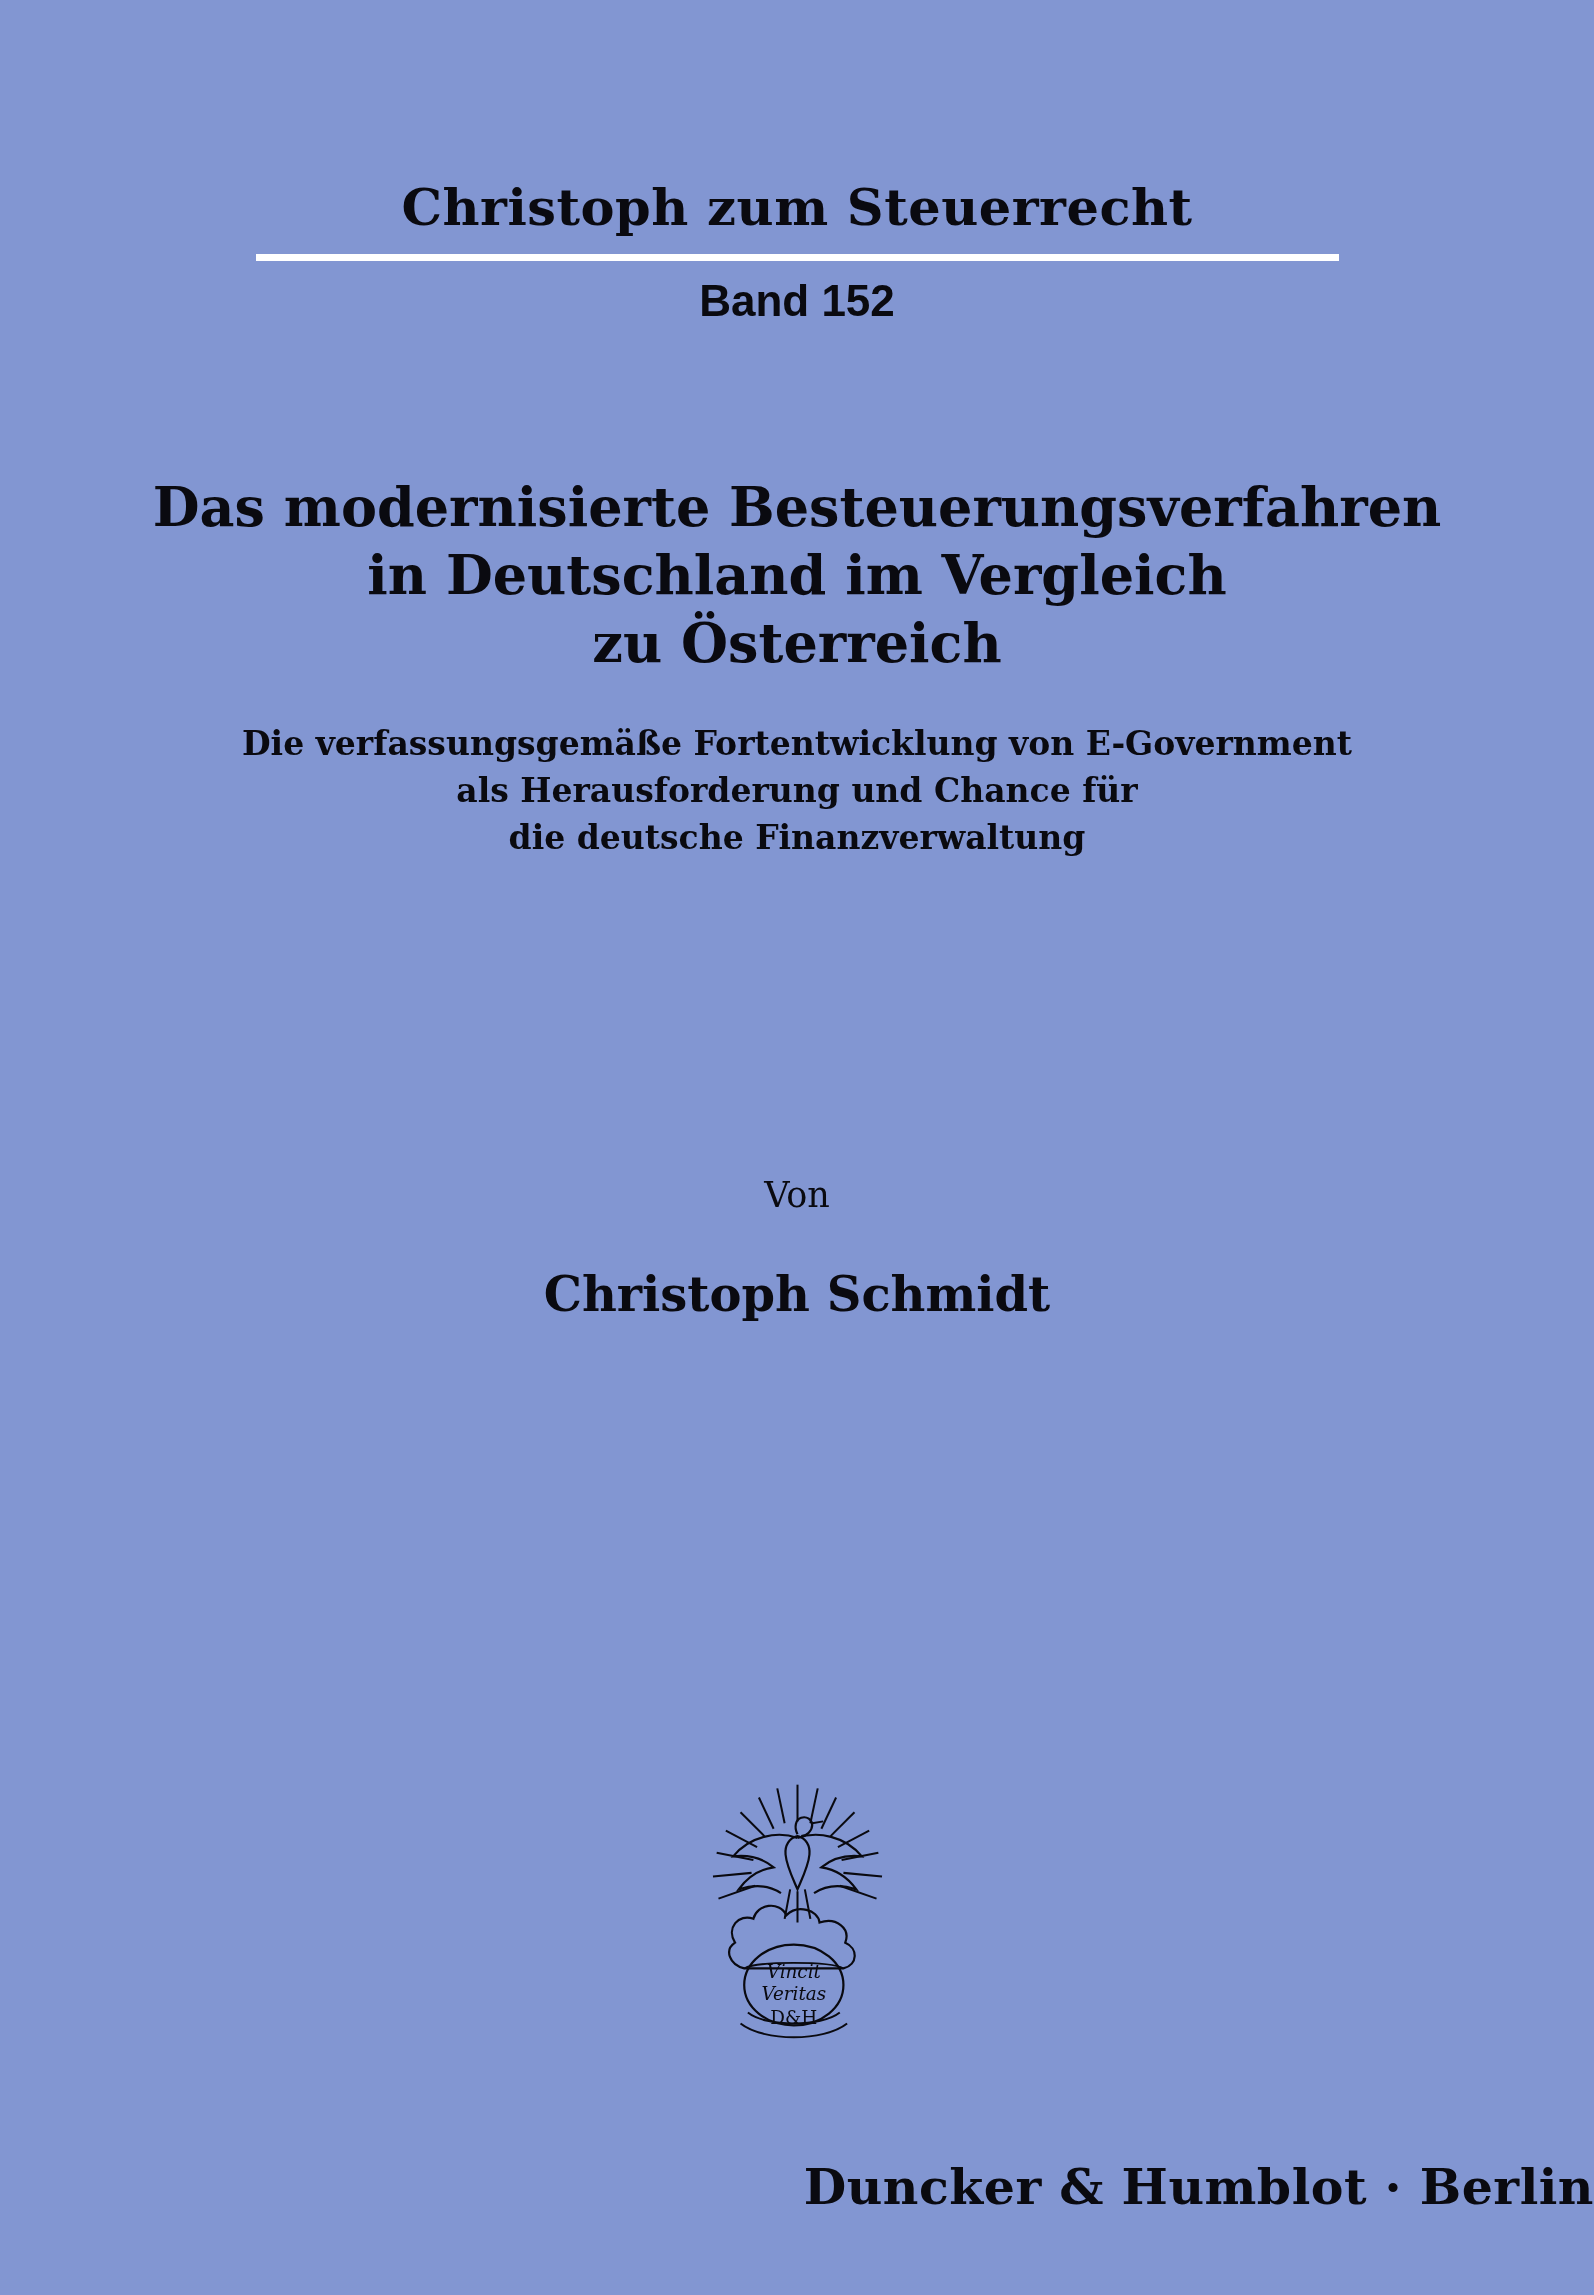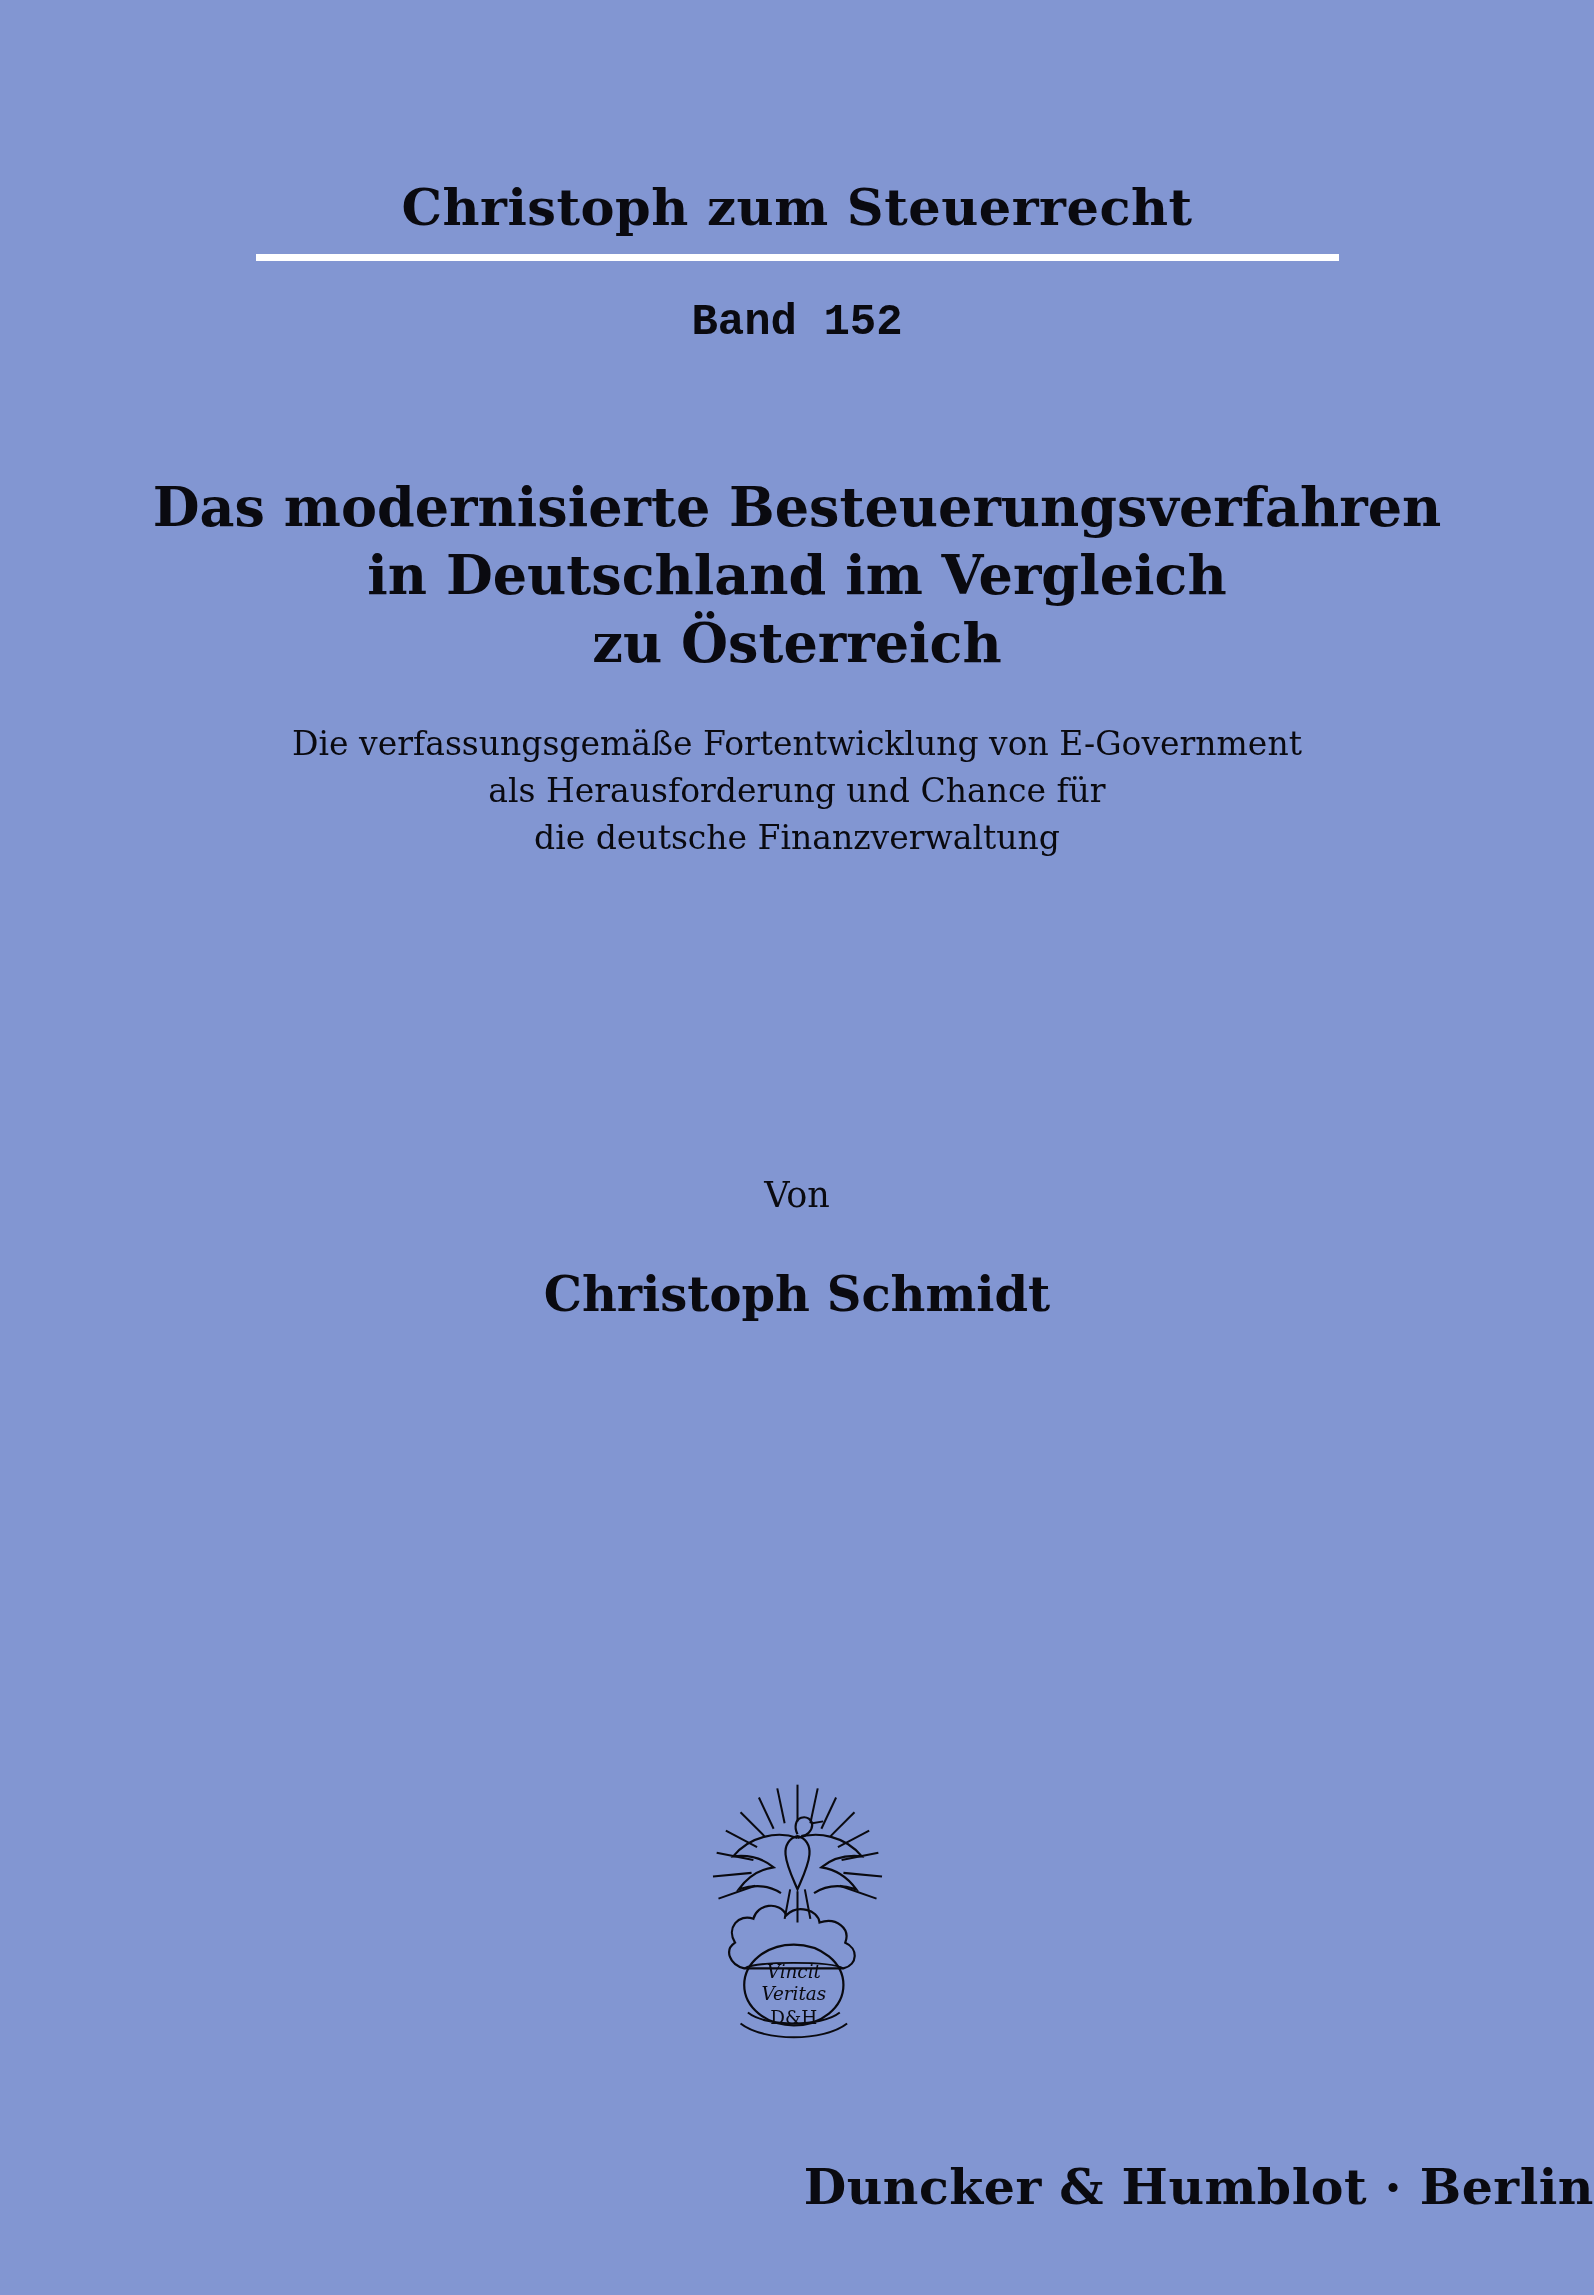--- a/index.html
+++ b/index.html
@@ -33,44 +33,44 @@
     color: #0a0a10;
     line-height: 1.1;
   }
   .series-rule {
     width: 1083px;
     height: 7.3px;
     background: #ffffff;
     margin: 19px auto 0 auto;
   }
   .series-volume {
-    font-family: Liberation Mono, monospace;
+    font-family: Liberation Sans, sans-serif;
     font-weight: bold;
     font-size: 44px;
     color: #0a0a10;
-    margin-top: 36px;
+    margin-top: 15px;
   }
   .title-block {
     position: absolute;
     top: 473px;
     left: 0;
     width: 100%;
     text-align: center;
   }
   .main-title {
     font-family: "DejaVu Serif", "Liberation Serif", serif;
     font-weight: bold;
     font-size: 54px;
     line-height: 1.26;
     color: #0a0a10;
     padding: 0 110px;
   }
   .subtitle {
     font-family: "DejaVu Serif", "Liberation Serif", serif;
-    font-weight: normal;
+    font-weight: bold;
     font-size: 33px;
     line-height: 1.42;
     color: #0a0a10;
     margin-top: 44px;
     padding: 0 114px;
   }
   .author-block {
     position: absolute;
     top: 1175px;
     left: 0;

